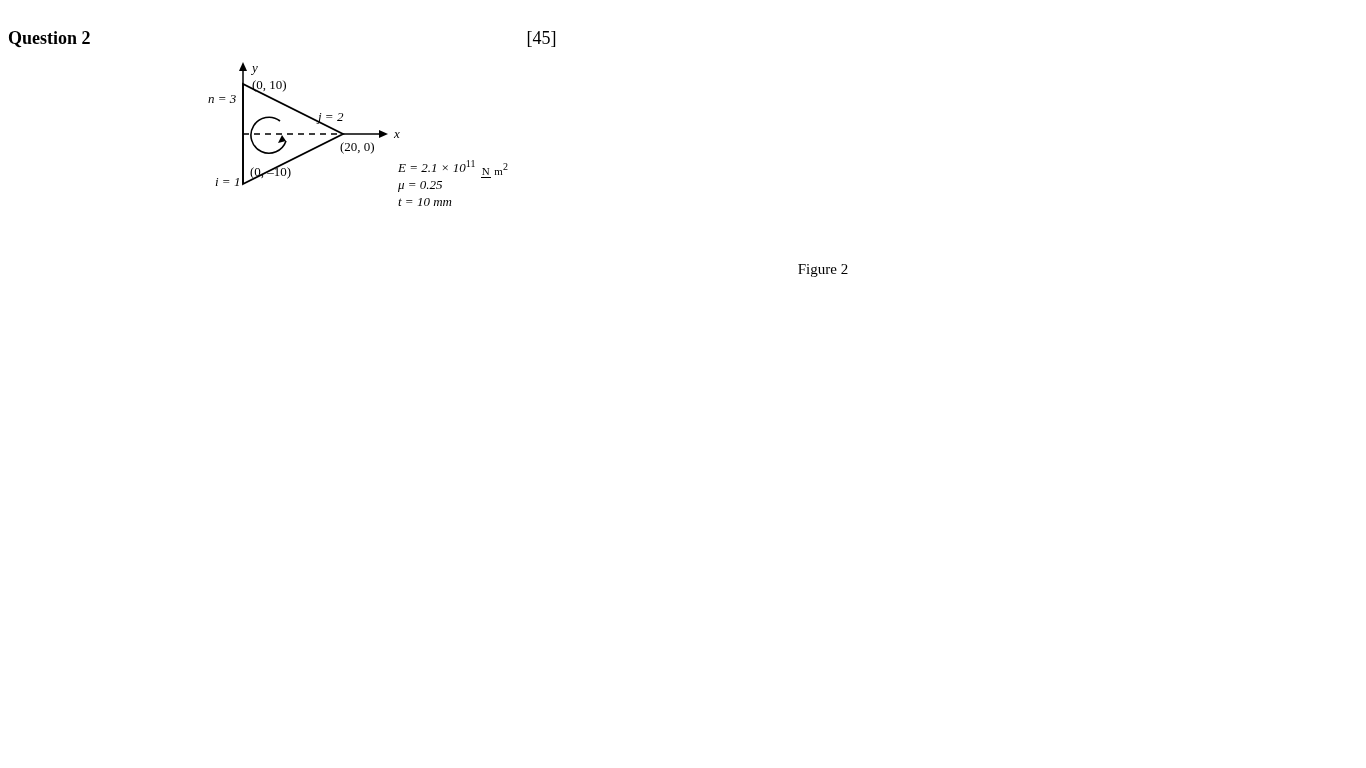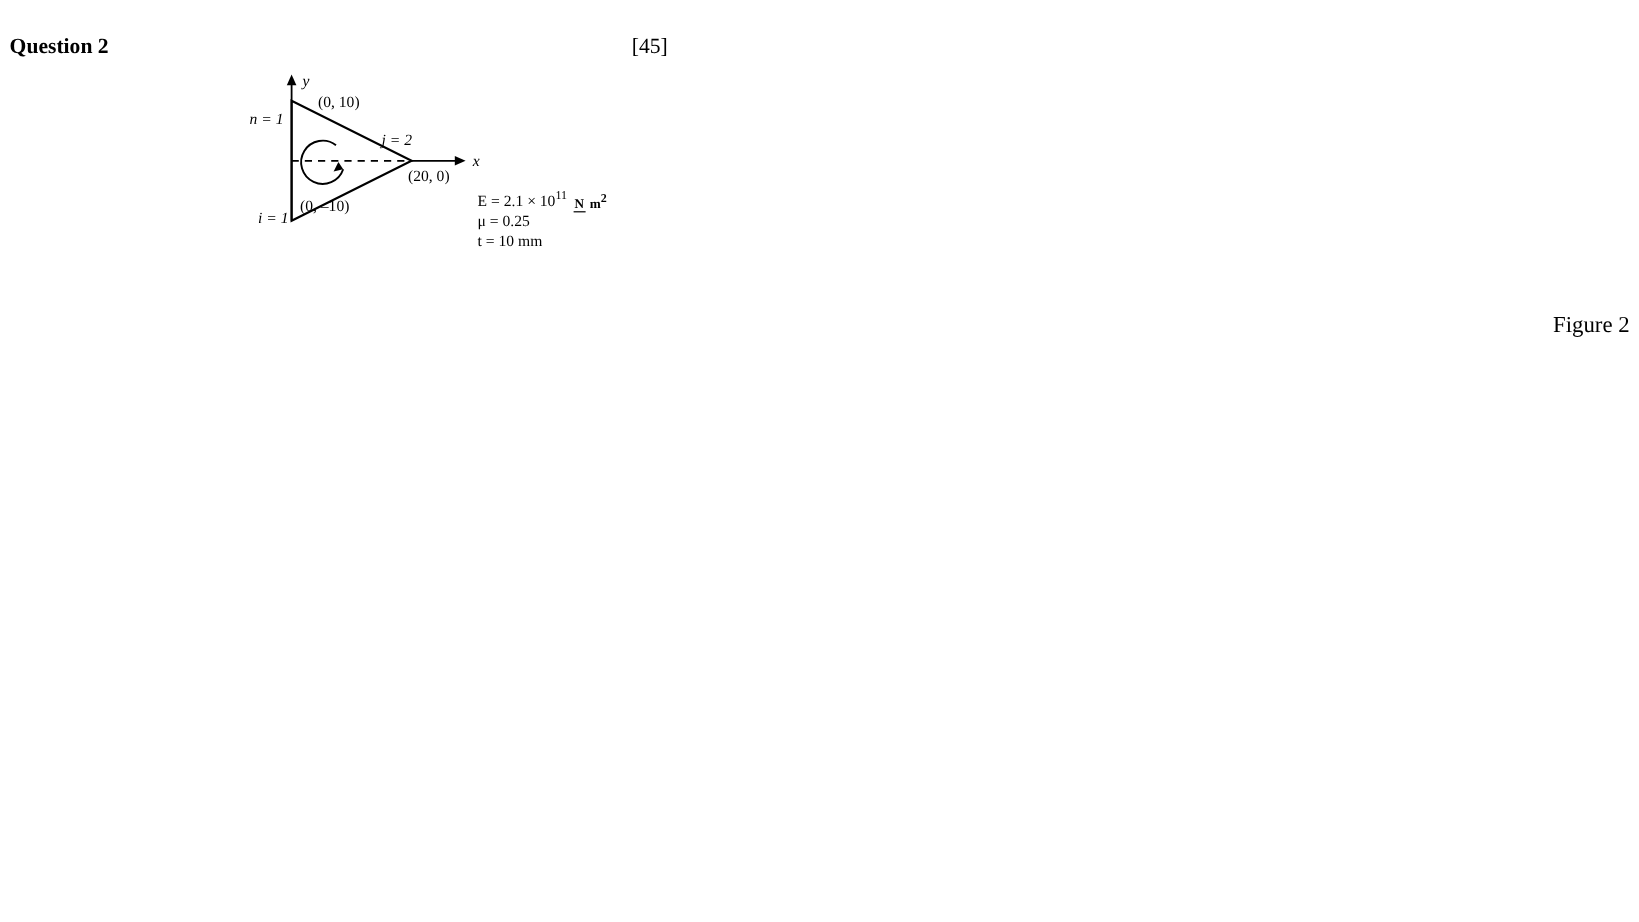--- a/index.html
+++ b/index.html
@@ -58,36 +58,35 @@
   .fig-params {
     position: absolute;
     left: 230px;
     top: 98px;
     font-size: 13px;
     line-height: 1.3;
   }
   .fig-params .row {
     white-space: nowrap;
   }
-  .fig-params .it { }
+  .fig-params .it { font-style: italic; }
   .fig-params sup { font-size: 10px; vertical-align: super; }
   .fig-params .frac {
     display: inline-block;
     text-align: center;
     vertical-align: middle;
     font-size: 11px;
     line-height: 1;
     margin-left: 2px;
-    font-weight: bold;
   }
   .fig-params .frac .num { border-bottom: 1px solid #000; padding: 0 1px; }
   .fig-params .frac .den { padding: 0 1px; }
   .figure-caption {
-    font-size: 19px;
-    text-align: right;
+    font-size: 15px;
+    text-align: center;
     margin-left: 280px;
     margin-top: 2px;
   }
 </style>
 </head>
 <body>
 
 <div class="page">
 
   <div class="header-row">
@@ -109,22 +108,22 @@
 
       <polygon points="75,125 175,75 75,25" fill="none" stroke="#000" stroke-width="1.8"></polygon>
 
       <path d="M 112 62 A 18 18 0 1 0 118 82" fill="none" stroke="#000" stroke-width="1.6"></path>
       <polygon points="118,82 110,84 114,76" fill="#000"></polygon>
     </svg>
 
     <span class="fig-label" style="left:84px; top:1px;">y</span>
     <span class="fig-label" style="left:226px; top:67px;">x</span>
 
-    <span class="fig-label" style="left:97px; top:18px;"><span class="up">(0, 10)</span></span>
-    <span class="fig-label" style="left:40px; top:32px;">n = 1</span>
+    <span class="fig-label" style="left:84px; top:18px;"><span class="up">(0, 10)</span></span>
+    <span class="fig-label" style="left:40px; top:32px;">n = 3</span>
 
     <span class="fig-label" style="left:150px; top:50px;">j = 2</span>
     <span class="fig-label" style="left:160px; top:80px;padding-left:12px;"><span class="up">(20, 0)</span></span>
 
     <span class="fig-label" style="left:47px; top:115px;">i = 1</span>
     <span class="fig-label" style="left:82px; top:105px;"><span class="up">(0, –10)</span></span>
 
     <div class="fig-params">
       <div class="row">
         <span class="it">E = 2.1 × 10</span><sup>11</sup>

